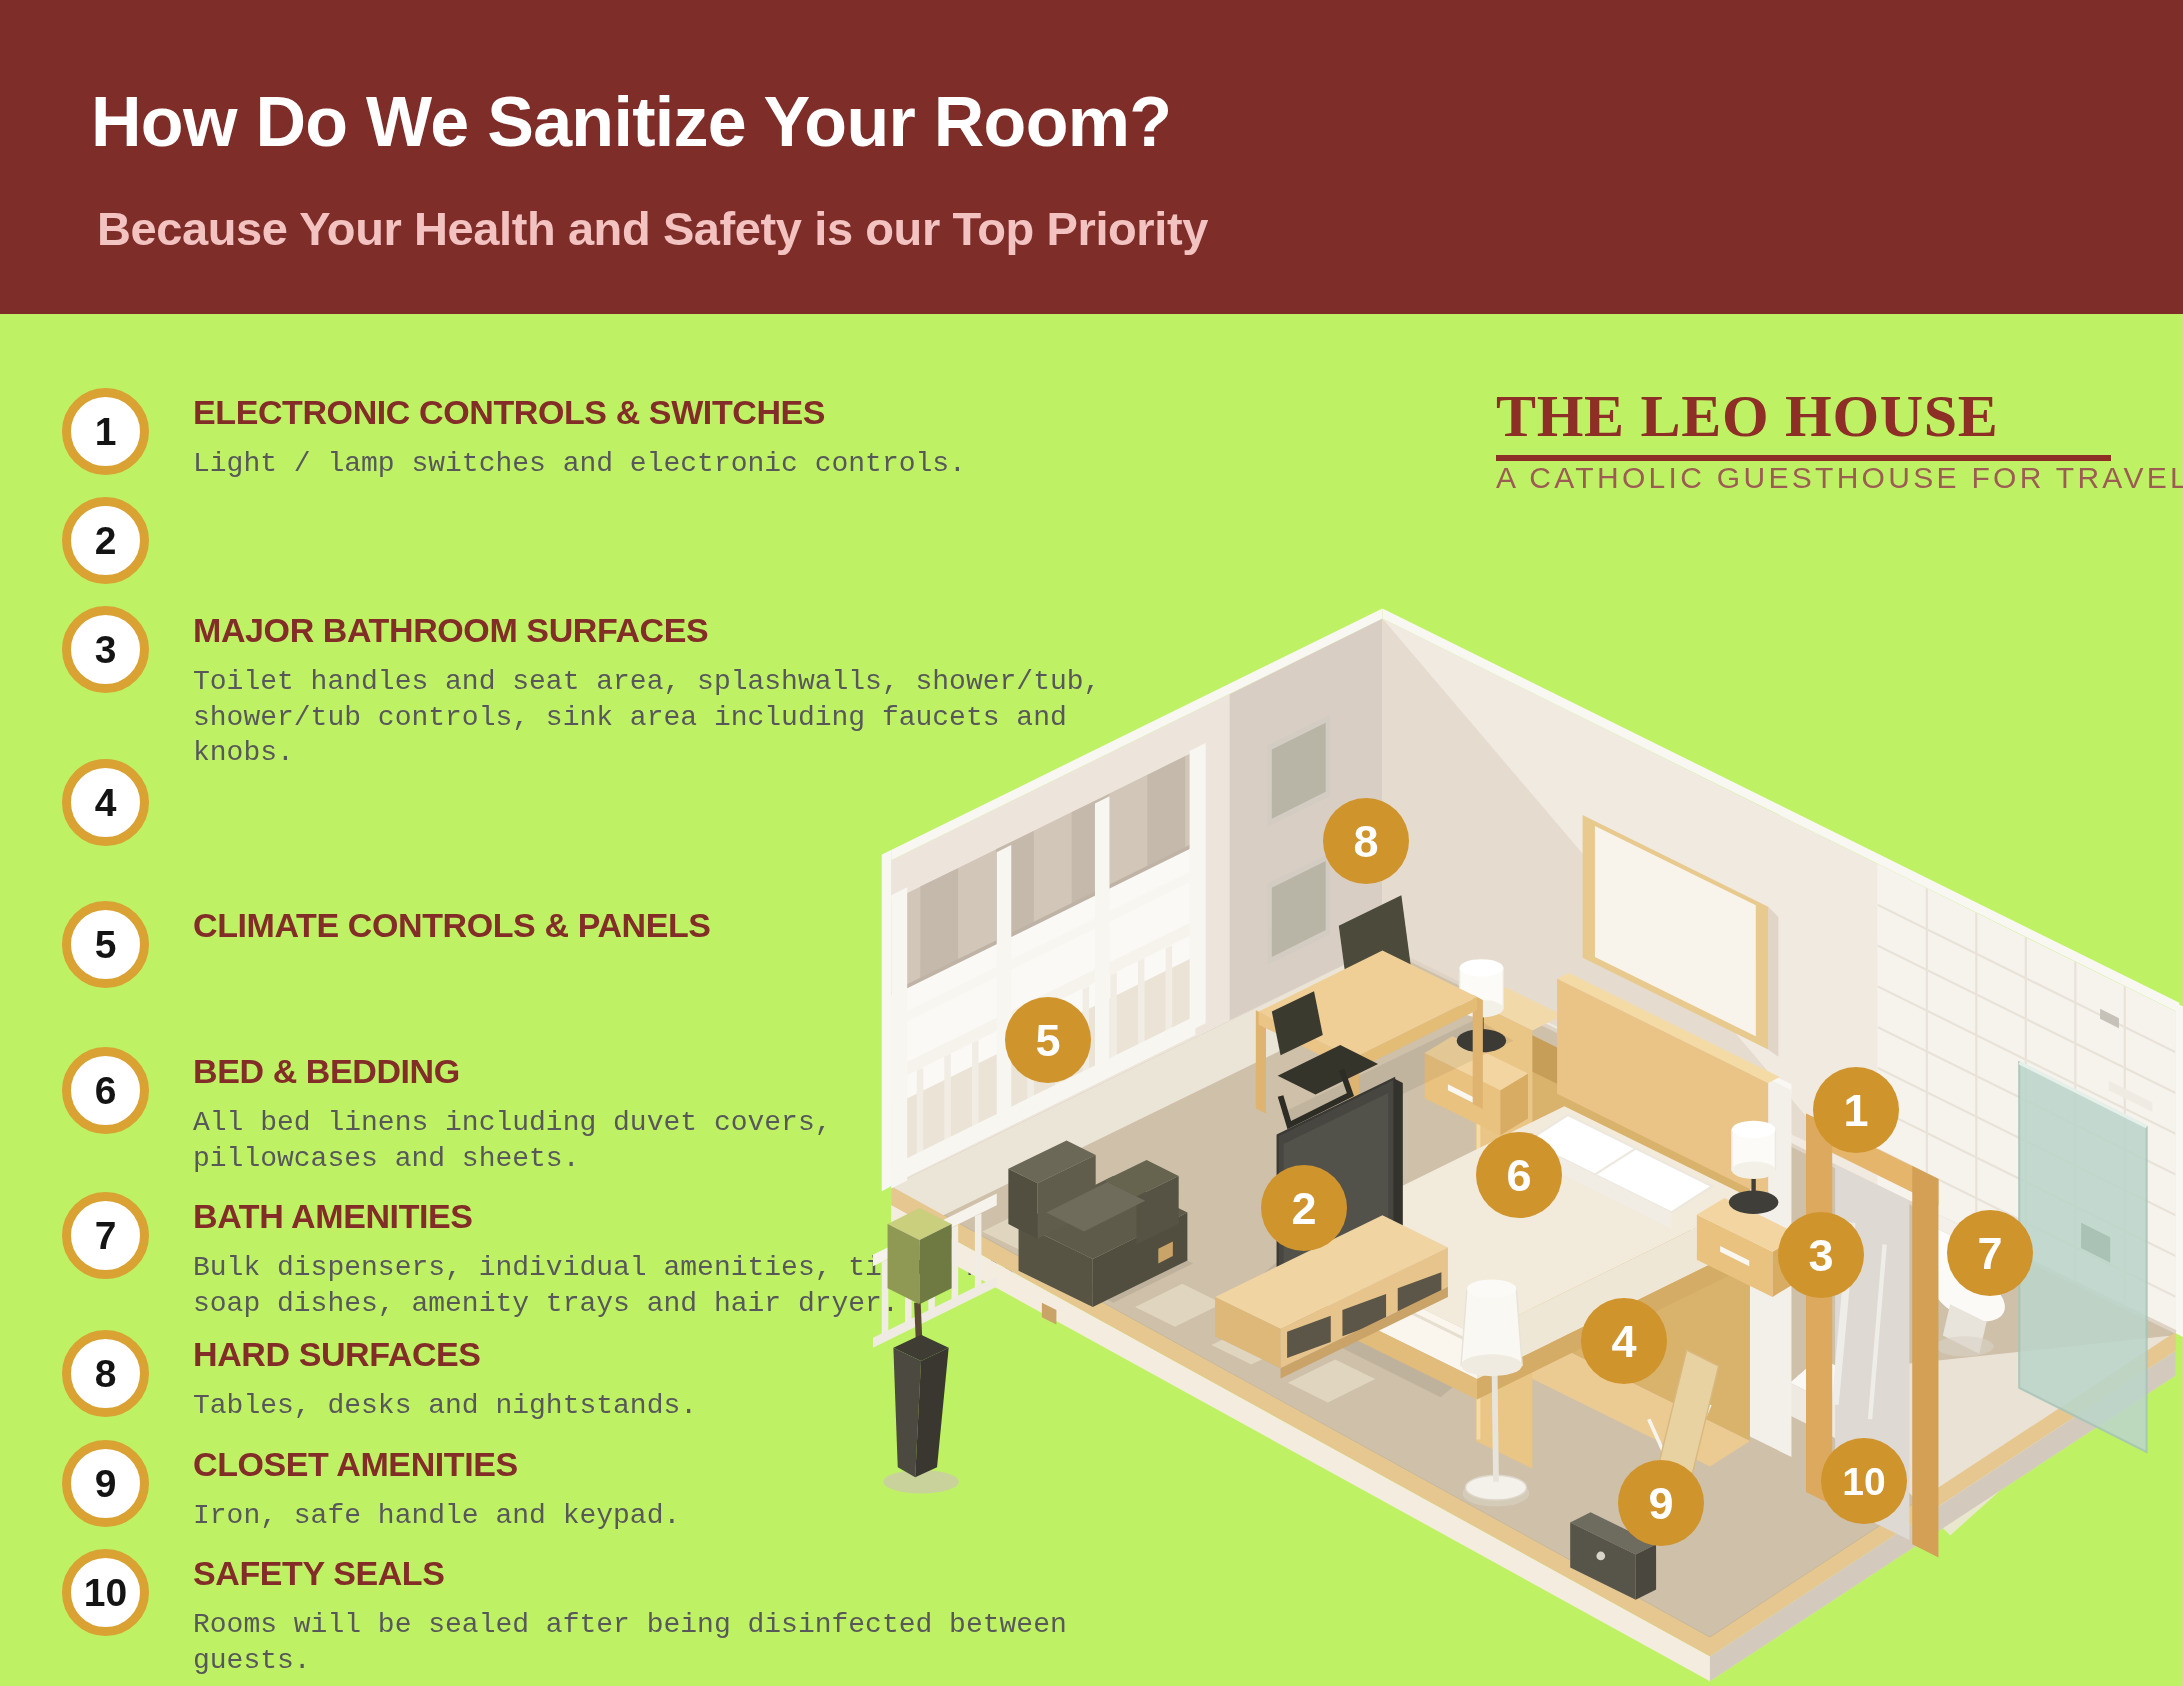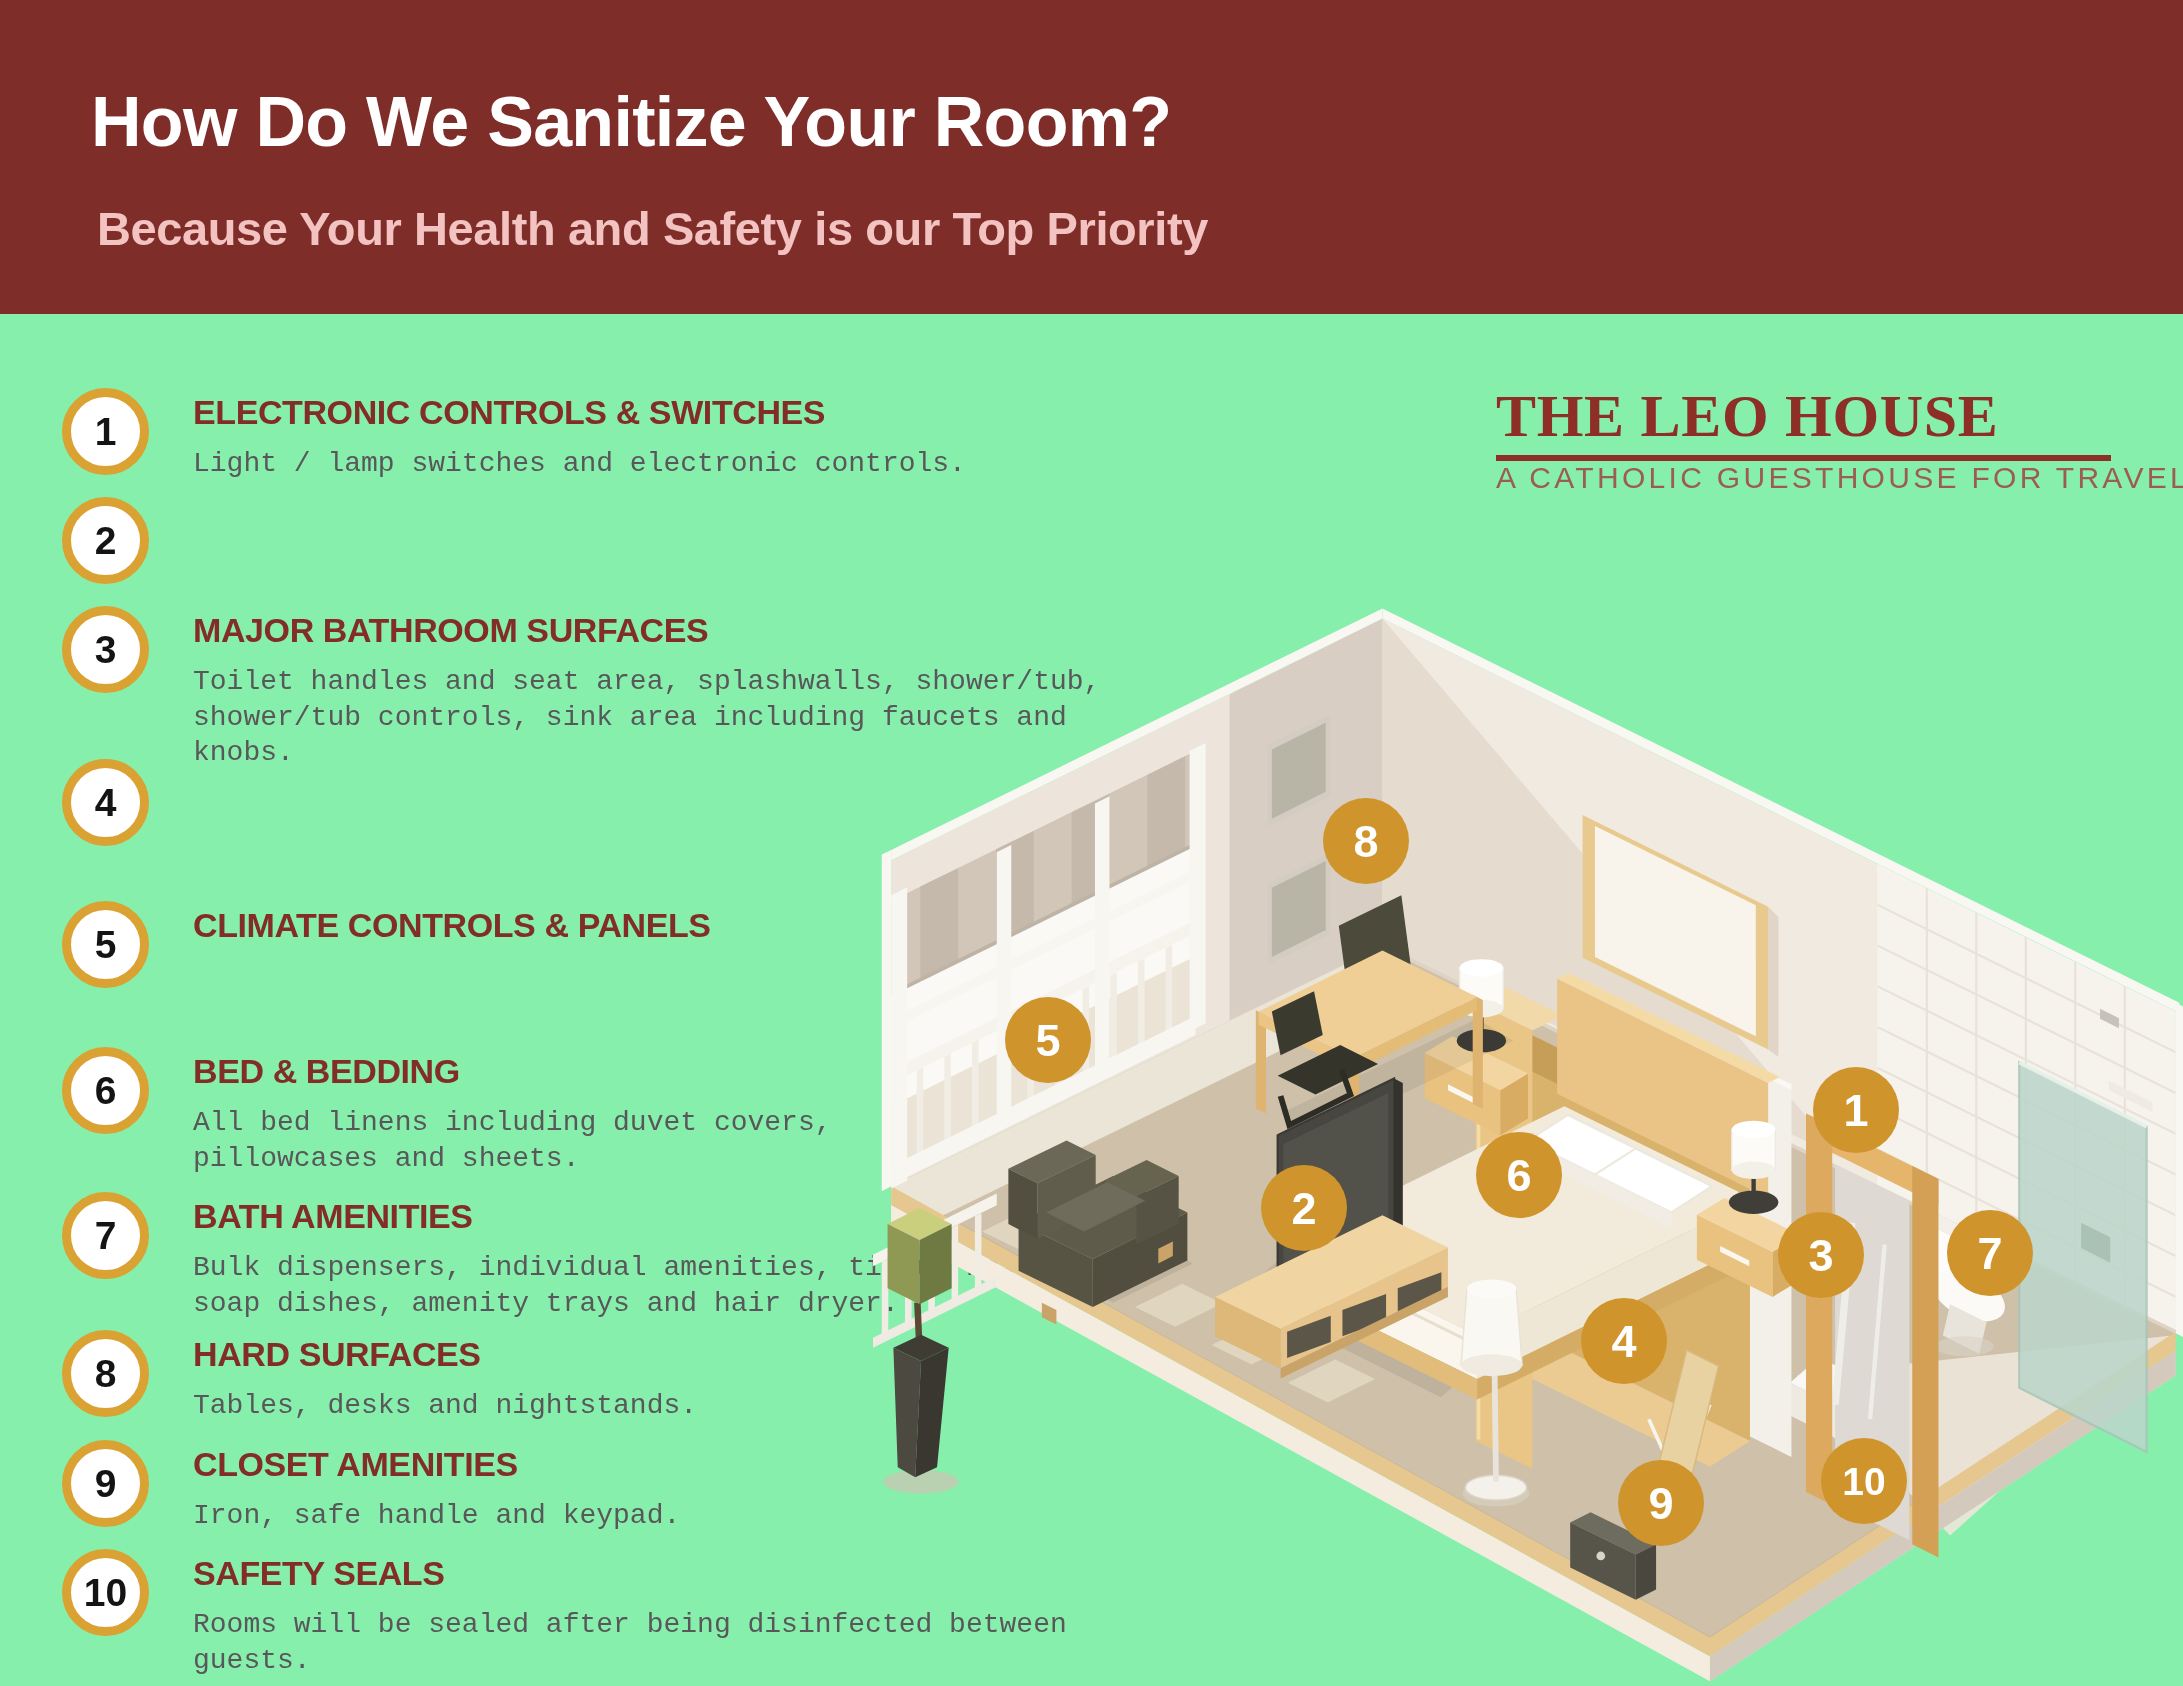--- a/index.html
+++ b/index.html
@@ -1,17 +1,17 @@
 <!DOCTYPE html>
 <html style="font-size:11.6px"><head>
 <meta charset="utf-8">
 <style>
   html,body{margin:0;padding:0;background:#ffffff;}
   body{font-family:"Liberation Sans",sans-serif;}
-  .canvas{position:relative;width:2183px;height:1687px;background:#86efac;overflow:hidden;}
+  .canvas{position:relative;width:2183px;height:1687px;background:#bef264;overflow:hidden;}
 
   
   .header-band{position:absolute;left:0;top:0;width:2183px;height:314px;background:#7E2D29;}
   .page-title{position:absolute;left:91px;top:86px;margin:0;font-size:70px;font-weight:bold;
               color:#ffffff;letter-spacing:-0.7px;line-height:1.05;white-space:nowrap;}
   .page-subtitle{position:absolute;left:91px;top:198px;margin:6px;font-size:47px;font-weight:bold;
               color:#F3C3C2;letter-spacing:-0.4px;line-height:1.05;white-space:nowrap;}
 
   
   .list-item{position:absolute;left:62px;display:flex;align-items:flex-start;}

